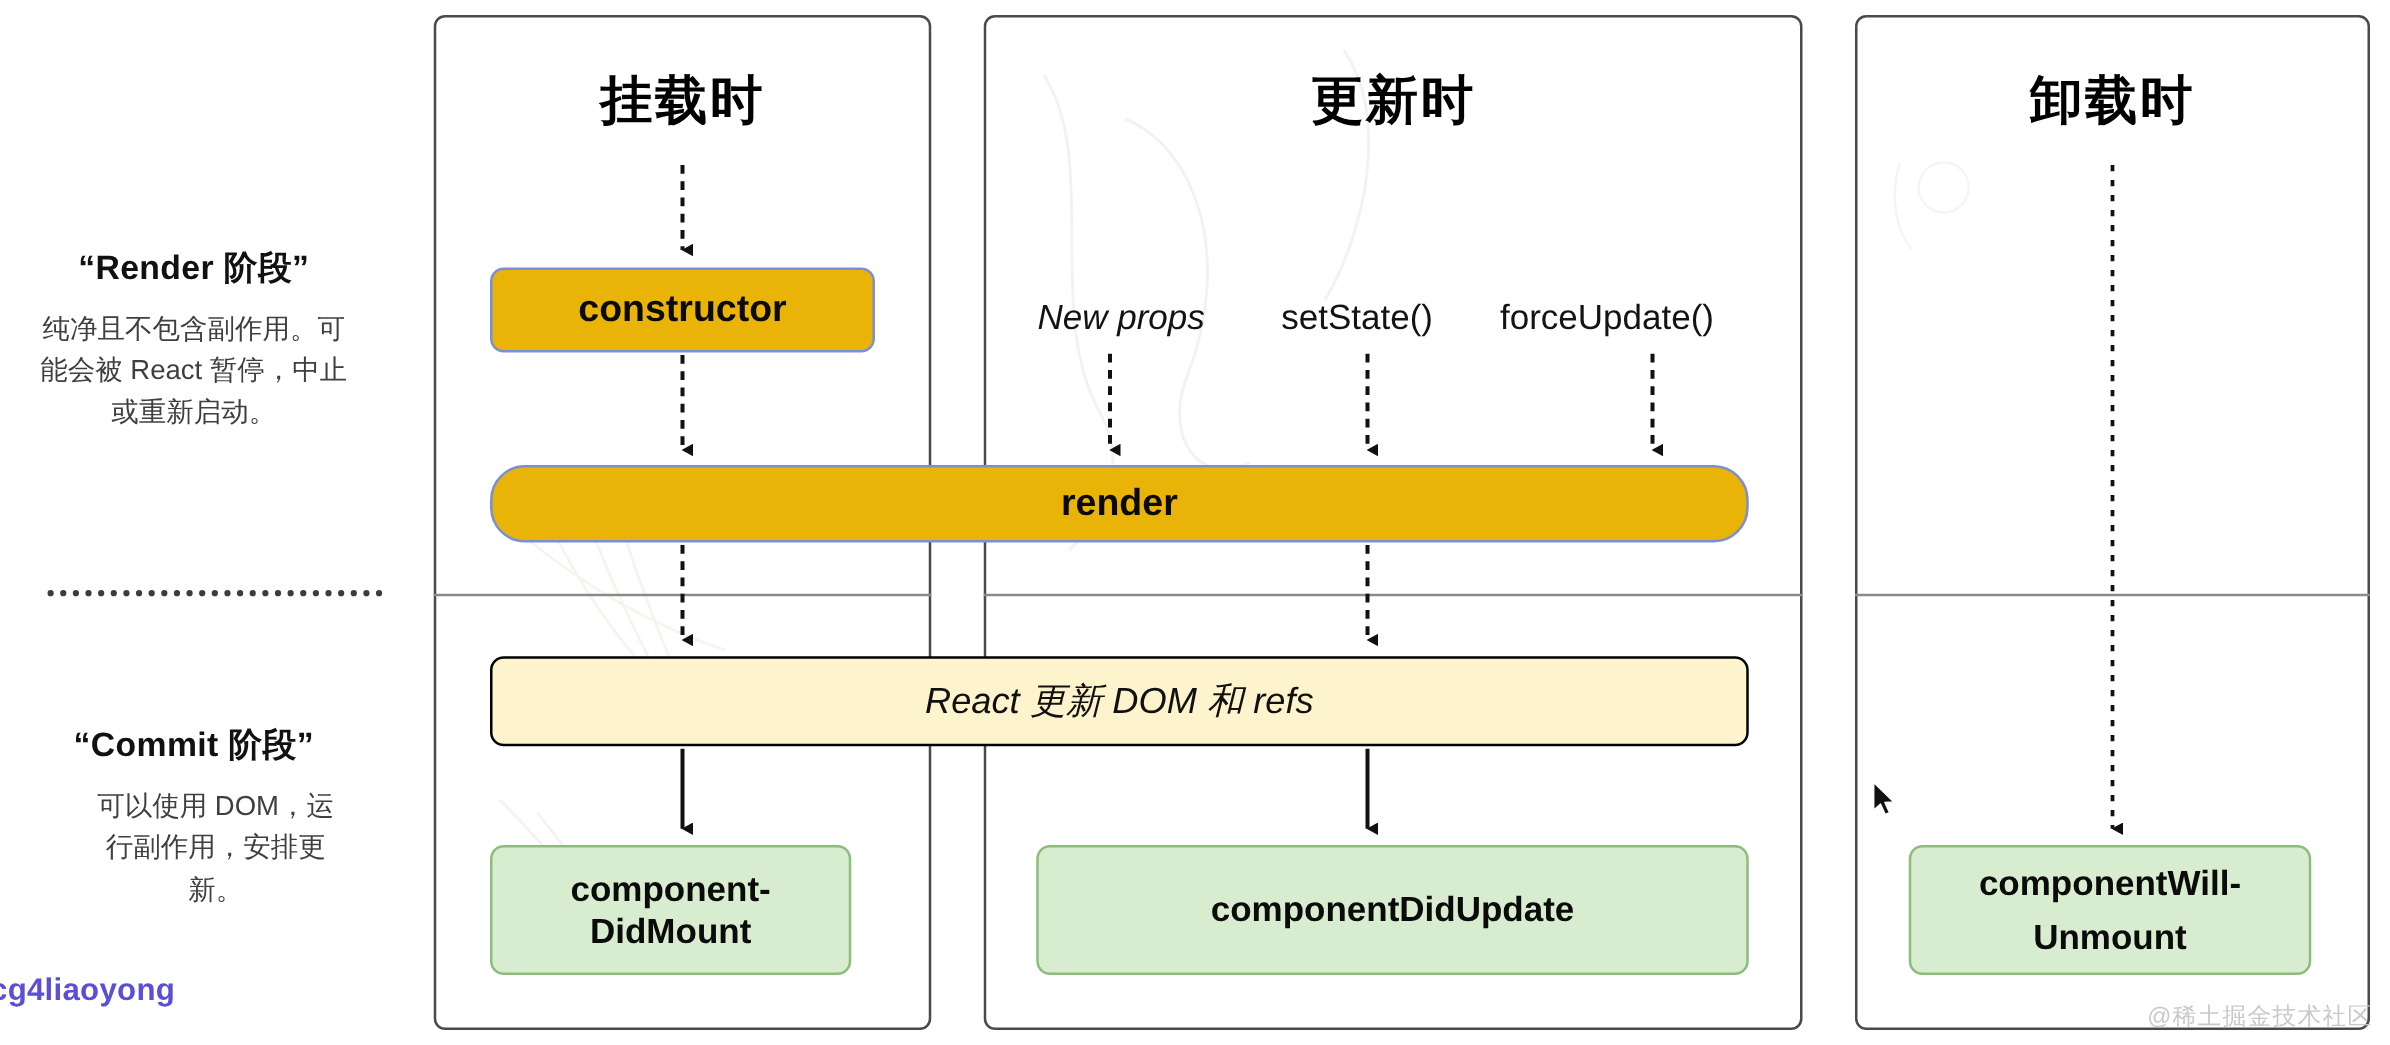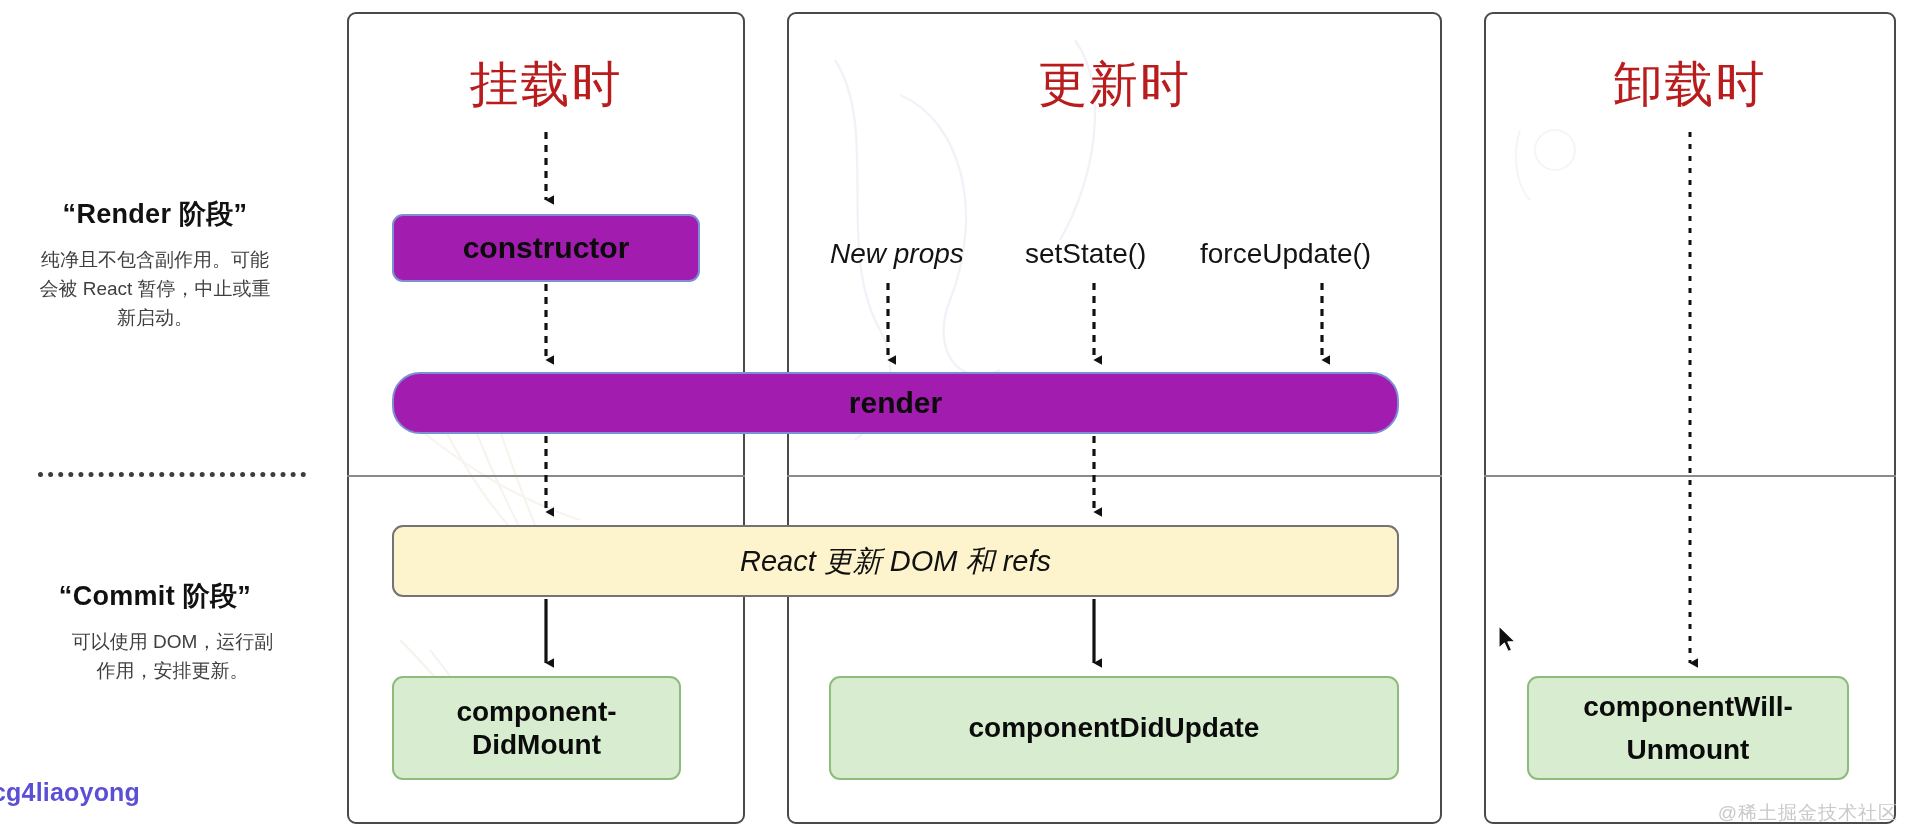--- a/index.html
+++ b/index.html
@@ -26,21 +26,21 @@
   }
   .legend-block { position: absolute; left: 0; width: 310px; text-align: center; }
   .legend-title {
     font-size: 27px;
     font-weight: 700;
     color: #111;
     letter-spacing: .3px;
     white-space: nowrap;
   }
   .legend-desc {
-    font-size: 19px;
+    font-size: 22px;
     line-height: 1.52;
     color: #3f3f3f;
     font-weight: 400;
     padding: 0 32px;
   }
   #legend-render { top: 196px; }
   #legend-render .legend-desc { margin-top: 14px; }
   #legend-commit { top: 578px; }
   #legend-commit .legend-desc { margin-top: 14px; margin-left: 35px; }
 
@@ -74,23 +74,23 @@
   }
   #panel-mount   { left: 347px;  top: 12px; width: 398px;  height: 812px; }
   #panel-update  { left: 787px;  top: 12px; width: 655px;  height: 812px; }
   #panel-unmount { left: 1484px; top: 12px; width: 412px;  height: 812px; }
 
   .panel-title {
     position: absolute;
     top: 38px;
     width: 100%;
     text-align: center;
-    font-size: 49px;
-    font-weight: 400;
-    color: #b91c1c;
+    font-size: 42px;
+    font-weight: 700;
+    color: #000000;
     letter-spacing: 2px;
   }
 
   
   .phase-divider {
     position: absolute;
     height: 0;
     border-top: 2px solid #8a8a8a;
   }
   #divider-mount   { left: 347px;  top: 475px; width: 398px; }
@@ -104,27 +104,27 @@
     border-radius: 11px;
     display: flex;
     align-items: center;
     justify-content: center;
     text-align: center;
     font-weight: 700;
     line-height: 1.18;
     z-index: 5;
   }
   .node-blue {
-    background: #a21caf;
+    background: #eab308;
     border: 2px solid #7b8fd4;
     color: #0b0b0b;
   }
   .node-yellow {
     background: #fdf3cd;
-    border: 2px solid #737373;
+    border: 2px solid #000000;
     color: #111;
     font-style: italic;
     font-weight: 500;
   }
   .node-green {
     background: #d8ecd0;
     border: 2px solid #8cbd7a;
     color: #0b0b0b;
   }
 

